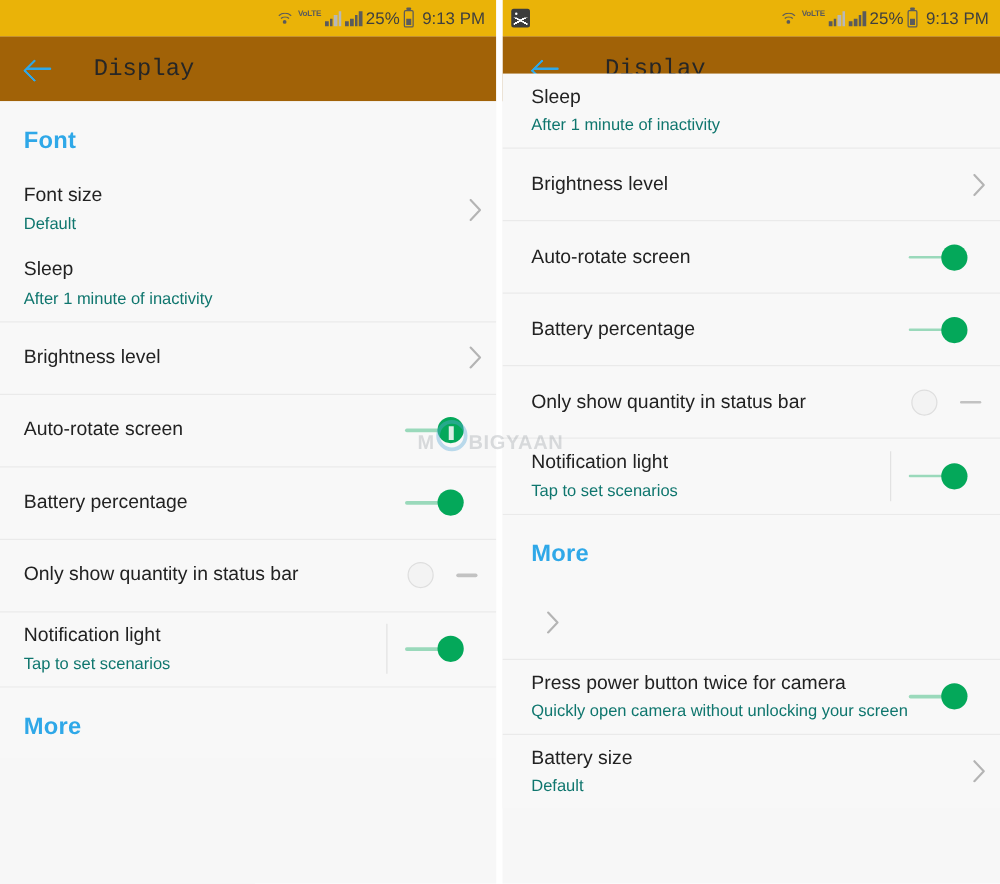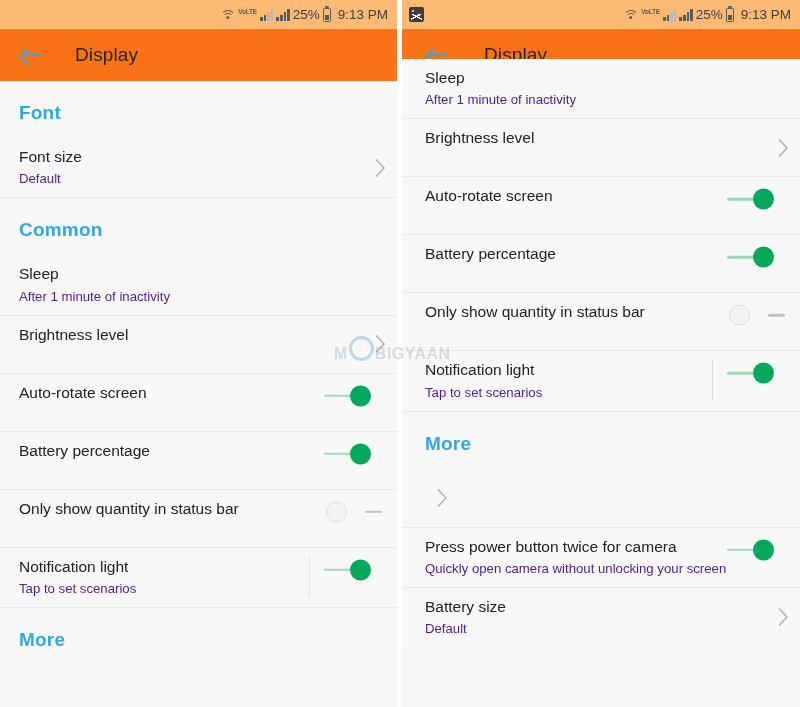--- a/index.html
+++ b/index.html
@@ -15,21 +15,21 @@
   .panel{
     position:absolute;top:0;height:707px;
     background:#f7f7f7;
     overflow:hidden;
   }
   .panel.left{left:0;width:397px;}
   .panel.right{left:402px;width:398px;}
 
   
   .statusbar{
-    position:relative;height:29px;background:#fdba74;
+    position:relative;height:29px;background:#eab308;
     display:flex;align-items:flex-end;
   }
   .sb-left{display:flex;align-items:center;padding-left:7px;height:100%;}
   .sb-right{
     margin-left:auto;display:flex;align-items:center;gap:3px;
     padding-right:9px;height:100%;
     color:#5b5b5b;
   }
   .notif-img-icon{
     width:15px;height:15px;border-radius:2px;background:#3c3c3c;
@@ -79,22 +79,23 @@
     width:4px;height:2px;background:#5b5b5b;border-radius:1px;
   }
   .batt:after{
     content:"";position:absolute;left:1px;right:1px;bottom:1px;height:40%;
     background:#5b5b5b;
   }
   .sb-time{margin-left:4px;}
 
   
   .appbar{
-    height:52px;background:#f97316;display:flex;align-items:center;
+    height:52px;background:#a16207;display:flex;align-items:center;
     padding-left:18px;
+    font-family:Liberation Mono, monospace;
   }
   .back-arrow{width:26px;height:26px;position:relative;cursor:pointer;flex:none;}
   .back-arrow:before{
     content:"";position:absolute;left:3px;top:12.2px;width:20px;height:2.2px;
     background:#2fa8e8;border-radius:1px;
   }
   .back-arrow:after{
     content:"";position:absolute;left:3px;top:7.5px;width:11px;height:11px;
     border-left:2.2px solid #2fa8e8;border-bottom:2.2px solid #2fa8e8;
     transform:rotate(45deg);border-radius:1px;
@@ -109,29 +110,29 @@
   .list{position:relative;background:#f8f8f8;}
   .list.clip-top{margin-top:-22px;}
 
   .section-header{
     padding:21px 0 14px 19px;
     font-size:19px;font-weight:bold;color:#2fa8e8;letter-spacing:.2px;
   }
   .panel.right .section-header{padding-left:23px;}
 
   .row{
-    position:relative;display:flex;
+    position:relative;display:flex;align-items:center;
     min-height:58px;padding:9px 0 9px 19px;box-sizing:border-box;
     border-top:1px solid #eaeaea;background:#f8f8f8;
   }
   .panel.right .row{padding-left:23px;}
   .row.no-top{border-top:0;}
   .row .texts{flex:1 1 auto;min-width:0;}
   .row .primary{font-size:15.5px;color:#222222;line-height:1.32;}
-  .row .secondary{font-size:13.2px;color:#4c1d95;line-height:1.35;margin-top:3px;}
+  .row .secondary{font-size:13.2px;color:#0f766e;line-height:1.35;margin-top:3px;}
 
   .chev{
     flex:none;width:34px;display:flex;align-items:center;justify-content:center;
     color:#b4b4b4;
   }
   .chev svg{display:block;}
 
   .toggle{
     flex:none;width:60px;height:26px;position:relative;margin-right:13px;
     display:flex;align-items:center;
@@ -218,21 +219,20 @@
           <div class="primary">Font size</div>
           <div class="secondary">Default</div>
         </div>
         <div class="chev">
           <svg width="11" height="18" viewBox="0 0 11 18">
               <path d="M1.5 1 L9 9 L1.5 17" fill="none" stroke="#b4b4b4" stroke-width="1.7" stroke-linecap="round" stroke-linejoin="round"></path>
             </svg>
         </div>
       </div>
 
-      <div class="section-header" style="border-top:1px solid #eaeaea;">Common</div>
 
       <div class="row no-top">
         <div class="texts">
           <div class="primary">Sleep</div>
           <div class="secondary">After 1 minute of inactivity</div>
         </div>
       </div>
 
       <div class="row">
         <div class="texts">

